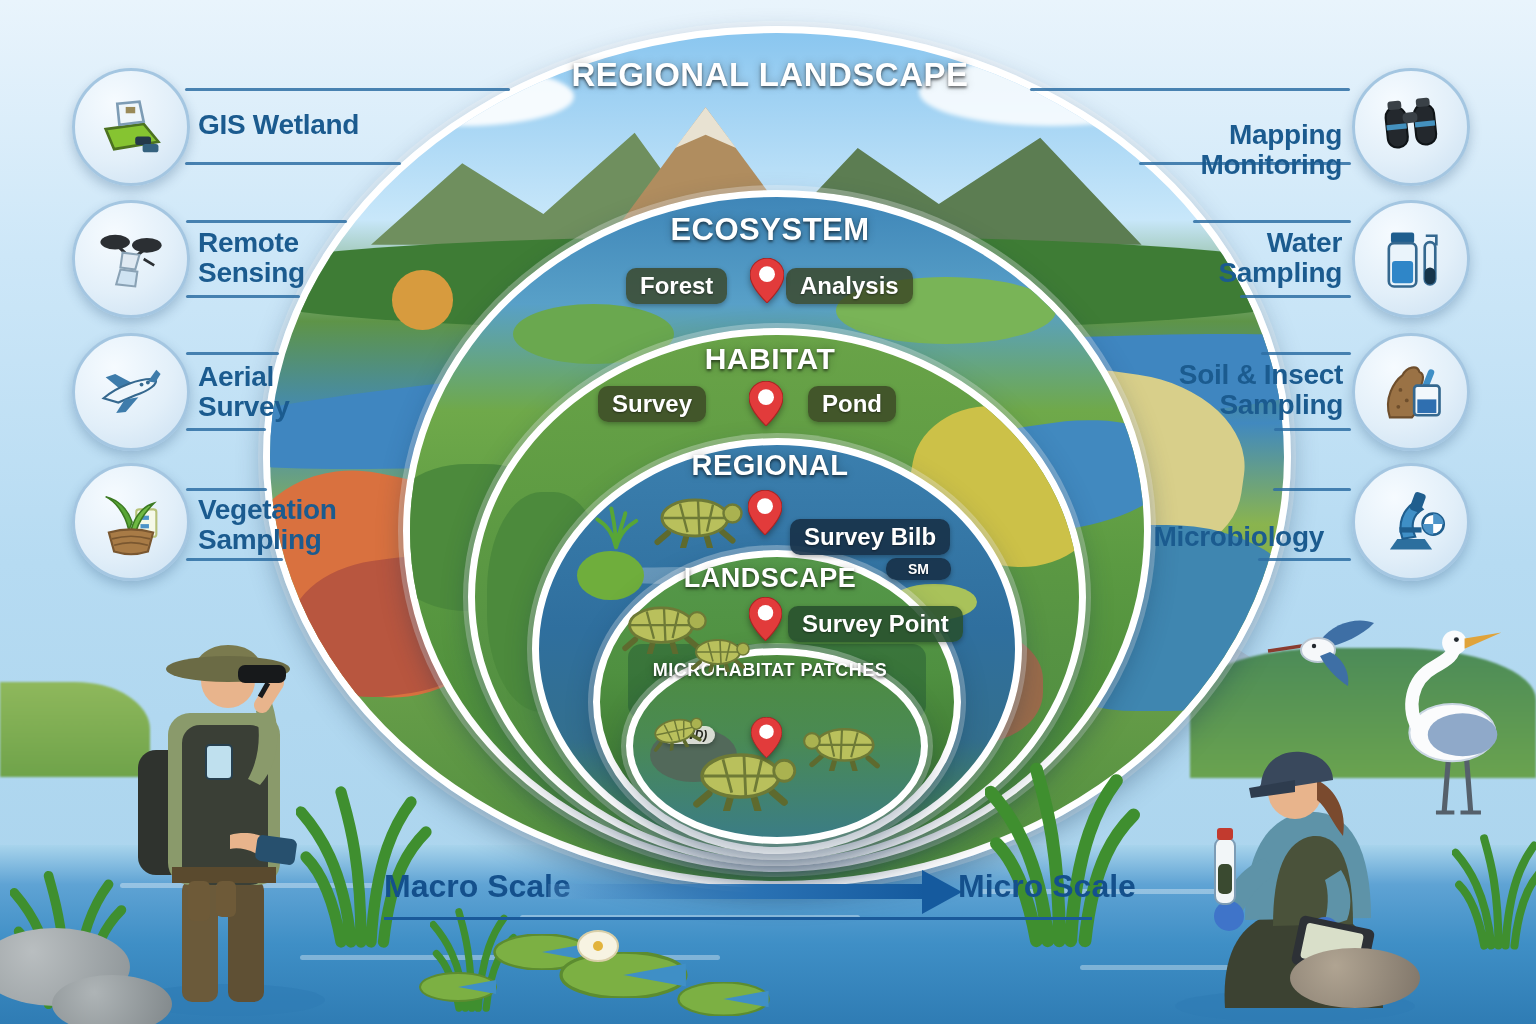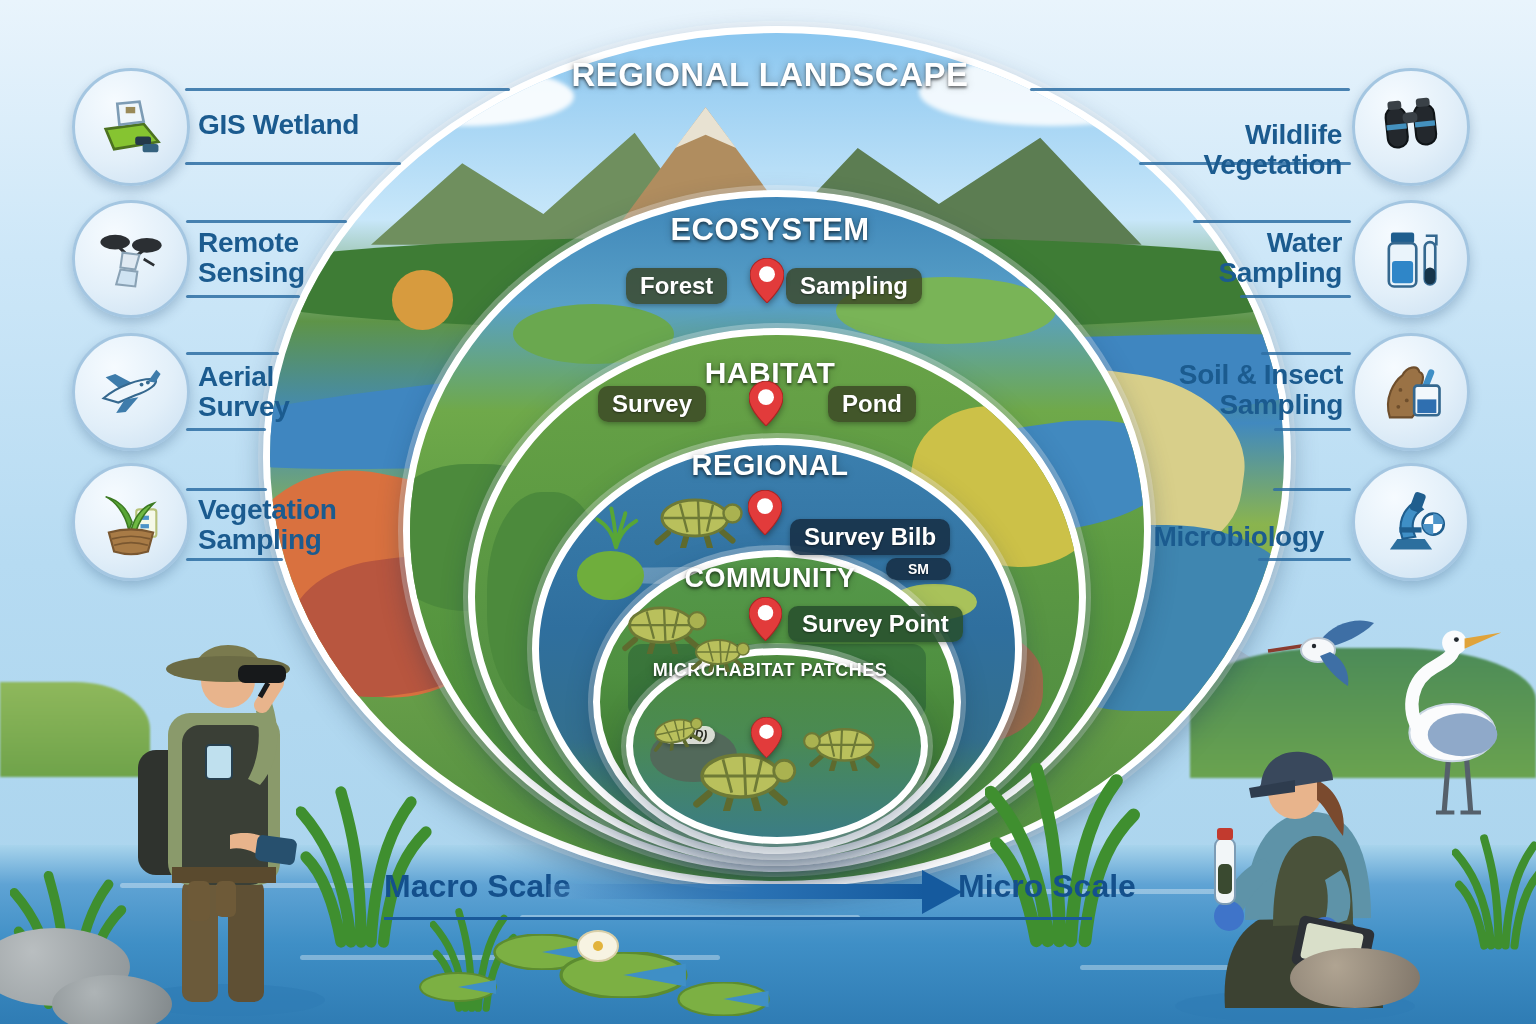--- a/index.html
+++ b/index.html
@@ -156,21 +156,21 @@
       <rect x="13" y="16" width="19" height="38" rx="9" fill="#23282d" stroke="#0f1417" stroke-width="2"></rect>
       <rect x="40" y="16" width="19" height="38" rx="9" fill="#23282d" stroke="#0f1417" stroke-width="2"></rect>
       <rect x="29" y="22" width="14" height="10" rx="4" fill="#3a4147"></rect>
       <rect x="13" y="32" width="19" height="5" fill="#4aa3d8" opacity=".85"></rect>
       <rect x="40" y="32" width="19" height="5" fill="#4aa3d8" opacity=".85"></rect>
       <rect x="16" y="10" width="13" height="8" rx="3" fill="#3a4147"></rect>
       <rect x="43" y="10" width="13" height="8" rx="3" fill="#3a4147"></rect>
     </g>
   </svg>
 </div>
-<div class="mlabel right" style="left:1110px;top:120px;width:232px">Wildlife Vegetation</div>
+<div class="mlabel right" style="left:1110px;top:120px;width:232px">Mapping Monitoring</div>
 
 <div class="mcircle" style="left:1352px;top:200px">
   <svg width="76" height="76" viewBox="0 0 72 72">
     <rect x="17" y="11" width="22" height="10" rx="2" fill="#1f5e8e"></rect>
     <rect x="15" y="21" width="26" height="41" rx="5" fill="#eaf4fb" stroke="#35688f" stroke-width="2.5"></rect>
     <rect x="18" y="38" width="20" height="21" rx="3" fill="#2f86c8"></rect>
     <path d="M50 14 h10 v8 h-4" fill="none" stroke="#35688f" stroke-width="2.5"></path>
     <rect x="49" y="20" width="10" height="40" rx="5" fill="#eaf4fb" stroke="#35688f" stroke-width="2.5"></rect>
     <rect x="49" y="44" width="10" height="16" rx="5" fill="#16344a"></rect>
   </svg>
@@ -245,36 +245,36 @@
 <div class="ring" style="left:593px;top:550px;width:354px;height:290px;background:linear-gradient(180deg,#55984a 0%,#4f9040 40%,#3f7a33 75%,#3c7d62 100%);">
   <div class="band" style="left:8%;top:30%;width:84%;height:26%;background:rgba(32,84,52,.45);border-radius:14px;"></div>
 </div>
 
 <div class="ring" style="left:626px;top:648px;width:288px;height:182px;background:linear-gradient(180deg,#4e8c3f 0%,#4a8a53 45%,#3b7d85 100%);">
   <div class="band" style="left:6%;top:40%;width:30%;height:30%;background:#52695a;border-radius:50%;"></div>
 </div>
 
 <div class="rtitle" style="left:520px;top:56px;width:500px;font-size:33px">REGIONAL LANDSCAPE</div>
 <div class="rtitle" style="left:570px;top:212px;width:400px;font-size:31px">ECOSYSTEM</div>
-<div class="rtitle" style="left:595px;top:356px;width:350px;font-size:30px">HABITAT</div>
+<div class="rtitle" style="left:595px;top:342px;width:350px;font-size:30px">HABITAT</div>
 <div class="rtitle" style="left:620px;top:449px;width:300px;font-size:29px">REGIONAL</div>
-<div class="rtitle" style="left:630px;top:563px;width:280px;font-size:27px">COMMUNITY</div>
+<div class="rtitle" style="left:630px;top:563px;width:280px;font-size:27px">LANDSCAPE</div>
 <div class="rtitle" style="left:648px;top:660px;width:244px;font-size:18px;line-height:1.12">MICROHABITAT PATCHES</div>
 
 <div class="chip chip-olive" style="left:626px;top:268px">Forest</div>
 <svg class="pin" style="left:750px;top:258px" width="34" height="45" viewBox="0 0 32 42">
     <use href="#pinShape"></use>
   </svg>
-<div class="chip chip-olive" style="left:786px;top:268px">Sampling</div>
+<div class="chip chip-olive" style="left:786px;top:268px">Analysis</div>
 
 <div class="chip chip-olive" style="left:598px;top:386px">Survey</div>
 <svg class="pin" style="left:749px;top:381px" width="34" height="45" viewBox="0 0 32 42">
     <use href="#pinShape"></use>
   </svg>
-<div class="chip chip-olive" style="left:828px;top:386px">Pond</div>
+<div class="chip chip-olive" style="left:808px;top:386px">Pond</div>
 
 <svg class="pin" style="left:748px;top:490px" width="34" height="45" viewBox="0 0 32 42">
     <use href="#pinShape"></use>
   </svg>
 <div class="chip chip-navy" style="left:790px;top:497px">Survey Bilb</div>
 <div class="chip chip-navy" style="left:886px;top:536px;font-size:14px;padding:3px 22px">SM</div>
 
 <svg class="pin" style="left:749px;top:597px" width="33" height="44" viewBox="0 0 32 42">
     <use href="#pinShape"></use>
   </svg>

